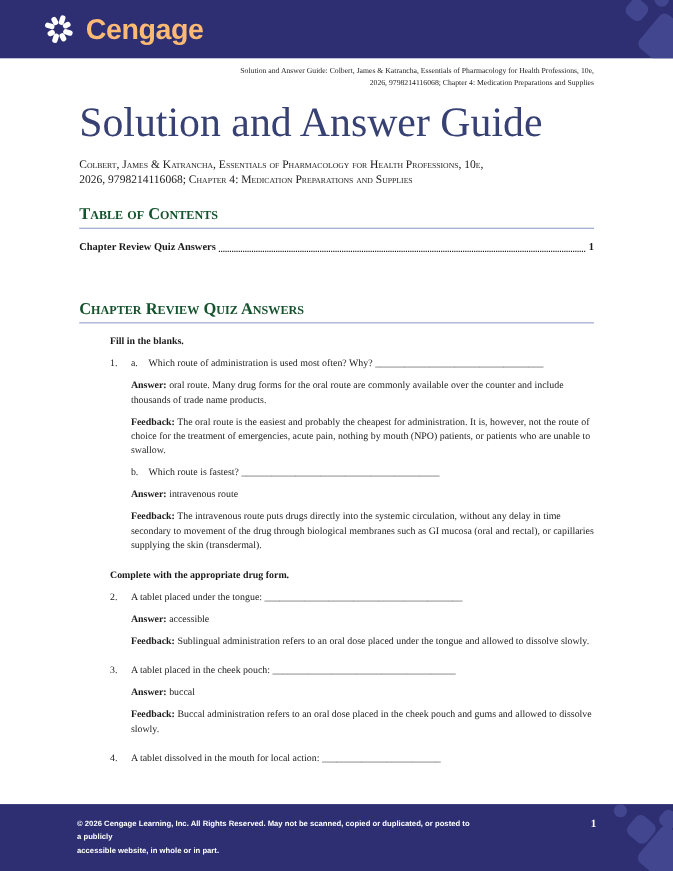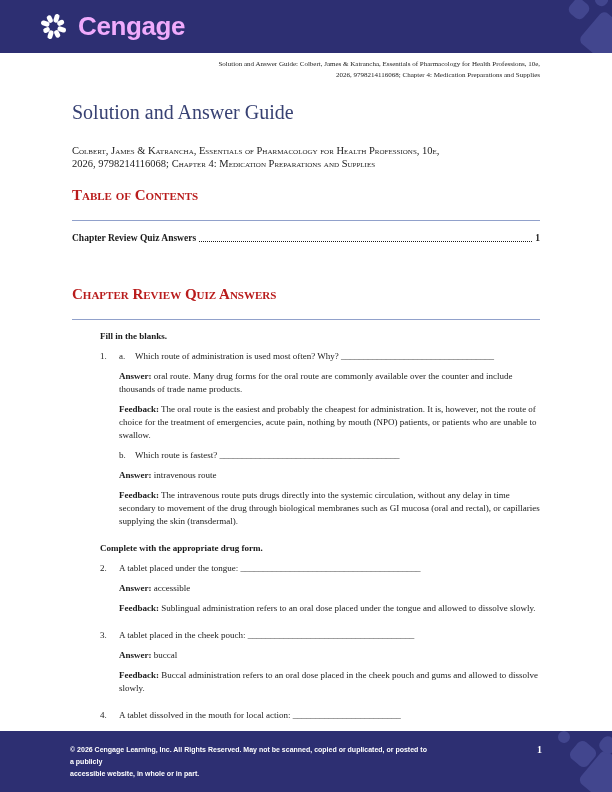--- a/index.html
+++ b/index.html
@@ -10,40 +10,40 @@
     margin:0 auto;
   }
   
   .header-bar {
     position:absolute; top:0; left:0; width:612px; height:53px;
     background:#2d2f72; overflow:hidden;
   }
   .brand { position:absolute; left:36px; top:9px; display:flex; align-items:center; gap:7px; }
   .burst { width:35px; height:35px; }
   .brand-word {
-    color:#f0abfc; font-family:"Liberation Sans", sans-serif;
+    color:#fdba74; font-family:"Liberation Sans", sans-serif;
     font-size:26px; font-weight:600; letter-spacing:-0.4px; line-height:35px;
   }
   .decor { position:absolute; top:0; right:0; width:90px; height:100%; }
   .decor .tile { position:absolute; background:#42468e; border-radius:6px; transform:rotate(40deg); }
   .hdr-t1 { width:40px; height:40px; right:-14px; top:18px; }
   .hdr-t2 { width:18px; height:18px; right:24px; top:0px; }
   .hdr-t3 { width:13px; height:13px; right:4px; top:-7px; }
   
   .citation {
     position:absolute; top:59px; right:72px; width:400px; text-align:right;
     font-size:7px; line-height:10.5px; color:#1c1c1c;
   }
   
   .content { position:absolute; left:72px; top:96px; width:468px; }
-  .doc-title { font-size:20px; font-weight:400; color:#374173; line-height:33px; }
+  .doc-title { font-size:38px; font-weight:400; color:#374173; line-height:33px; }
   .doc-subtitle { margin-top:15px; font-variant:small-caps; font-size:10.5px; line-height:13px; color:#1b1b1b;font-family:Liberation Serif, serif; }
   h2.rule-head {
-    font-variant:small-caps; font-size:15px; font-weight:700; color:#b91c1c;
-    border-bottom:1.5px solid #91a1cb; padding-bottom:16px; line-height:18px;
+    font-variant:small-caps; font-size:15px; font-weight:700; color:#14532d;
+    border-bottom:1.5px solid #91a1cb; padding-bottom:3px; line-height:18px;
   }
   .toc-head { margin-top:16px; }
   .quiz-head { margin-top:40px; }
   .toc-row { display:flex; margin-top:11px; font-size:9.5px; font-weight:700; line-height:13px; cursor:pointer; }
   .toc-leader { flex:1; border-bottom:1.4px dotted #1a1a1a; margin:0 3px 3px 3px; }
   
   .qa { margin-left:28px; margin-top:10px; font-size:9px; line-height:13px; }
   .qa p, .qa .item, .qa .subq { margin-bottom:7px; }
   .qa .intro { font-weight:700; }
   .item { display:flex; }

